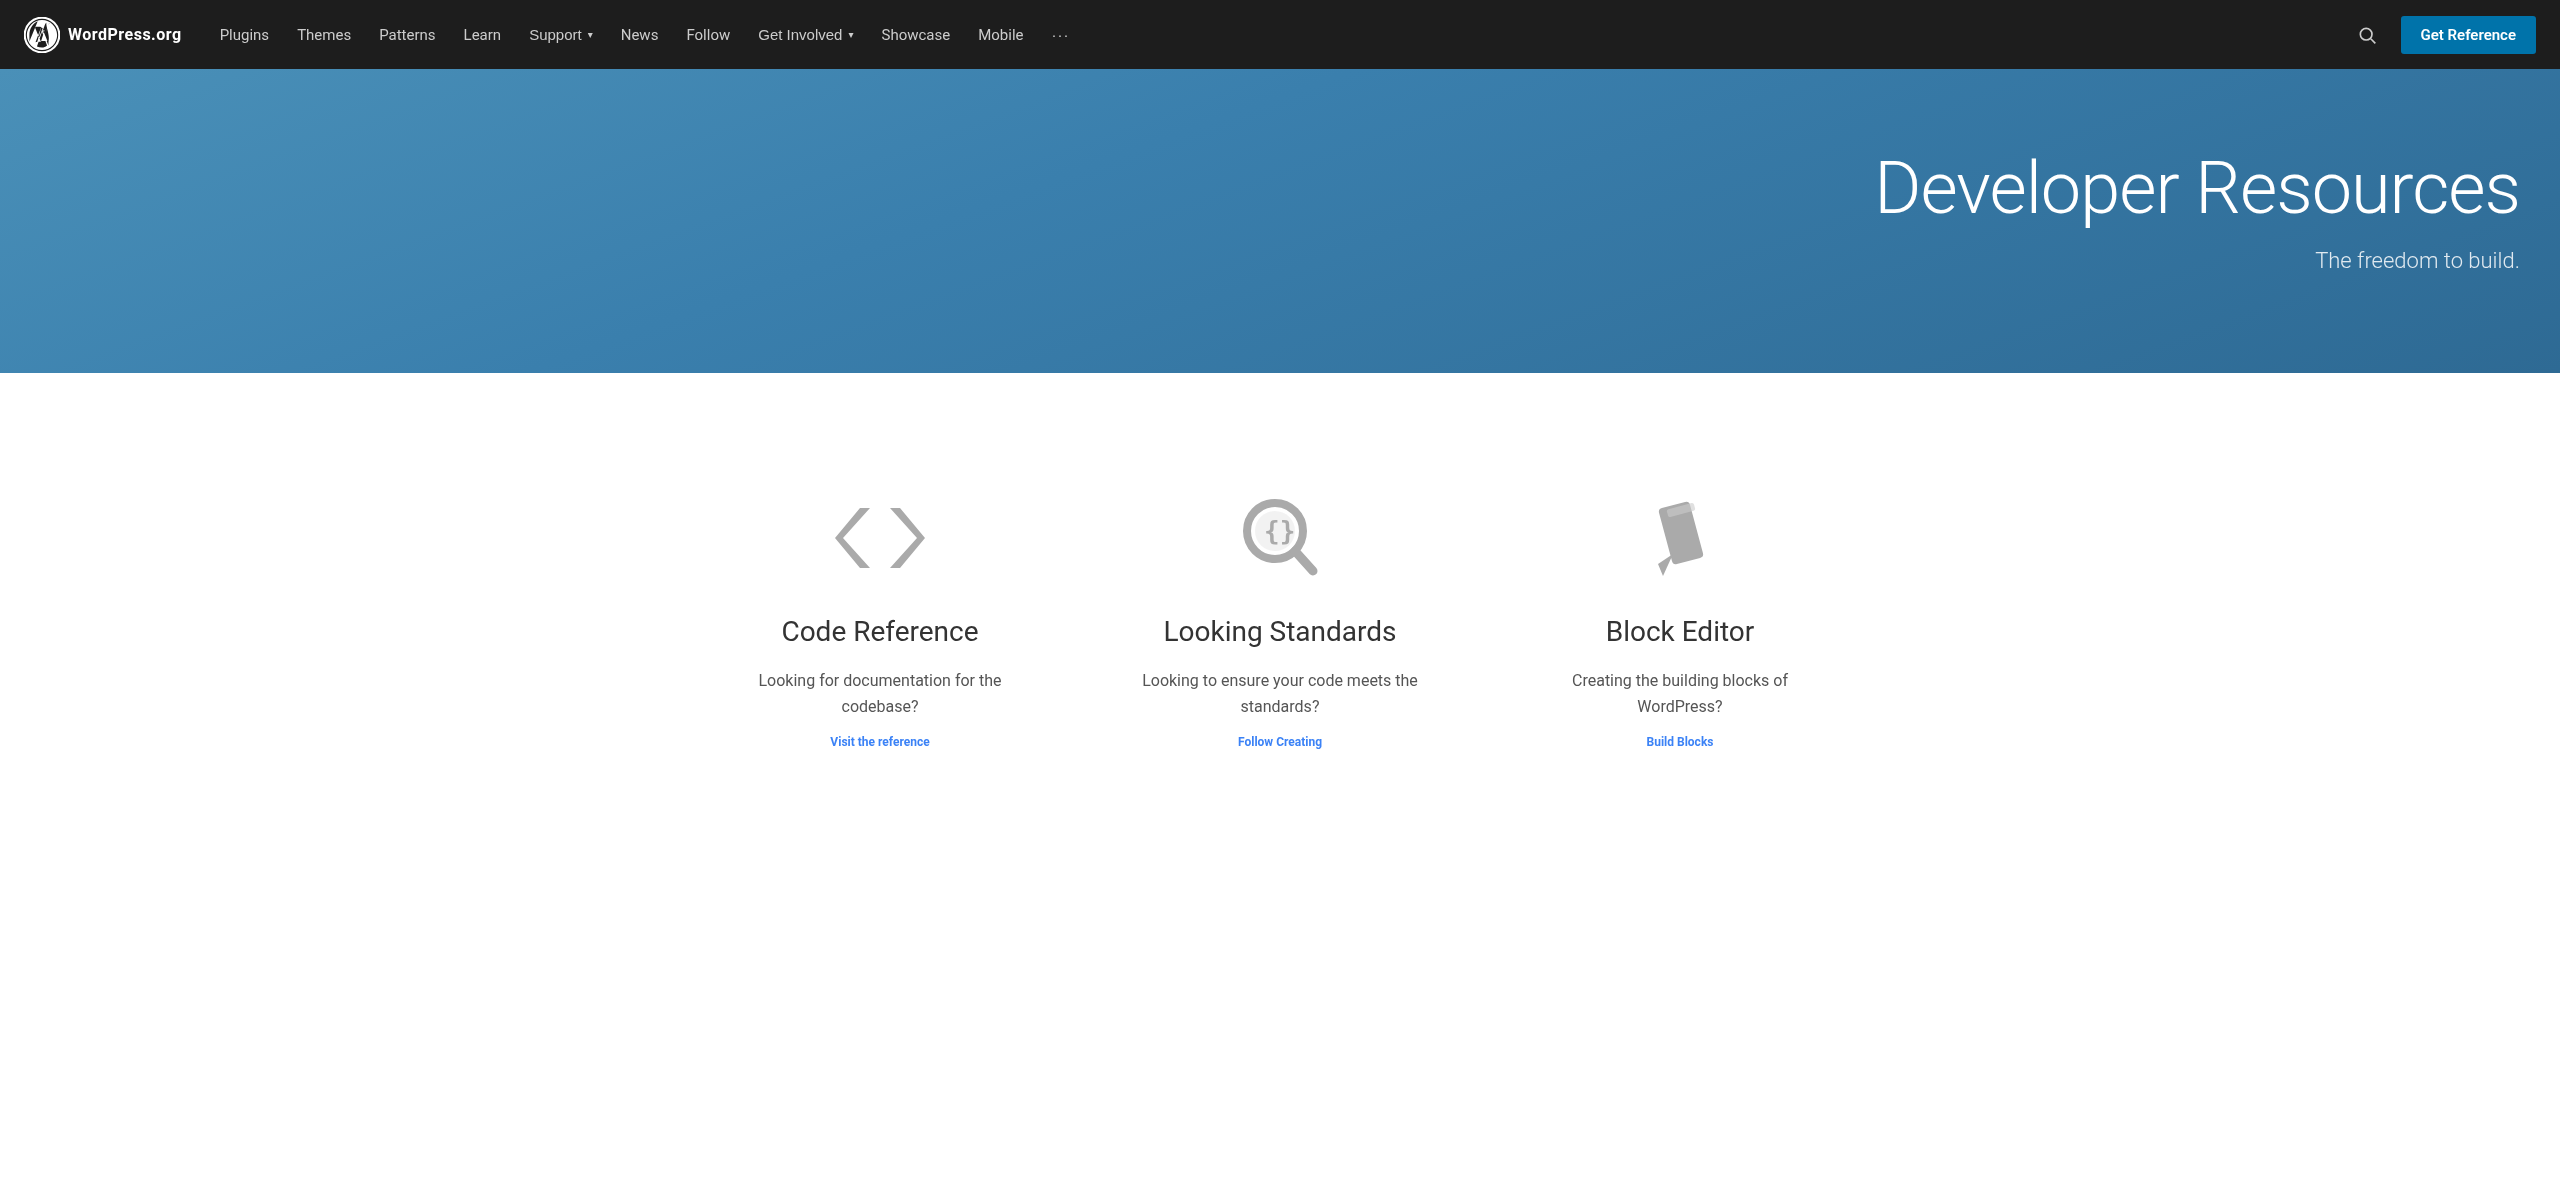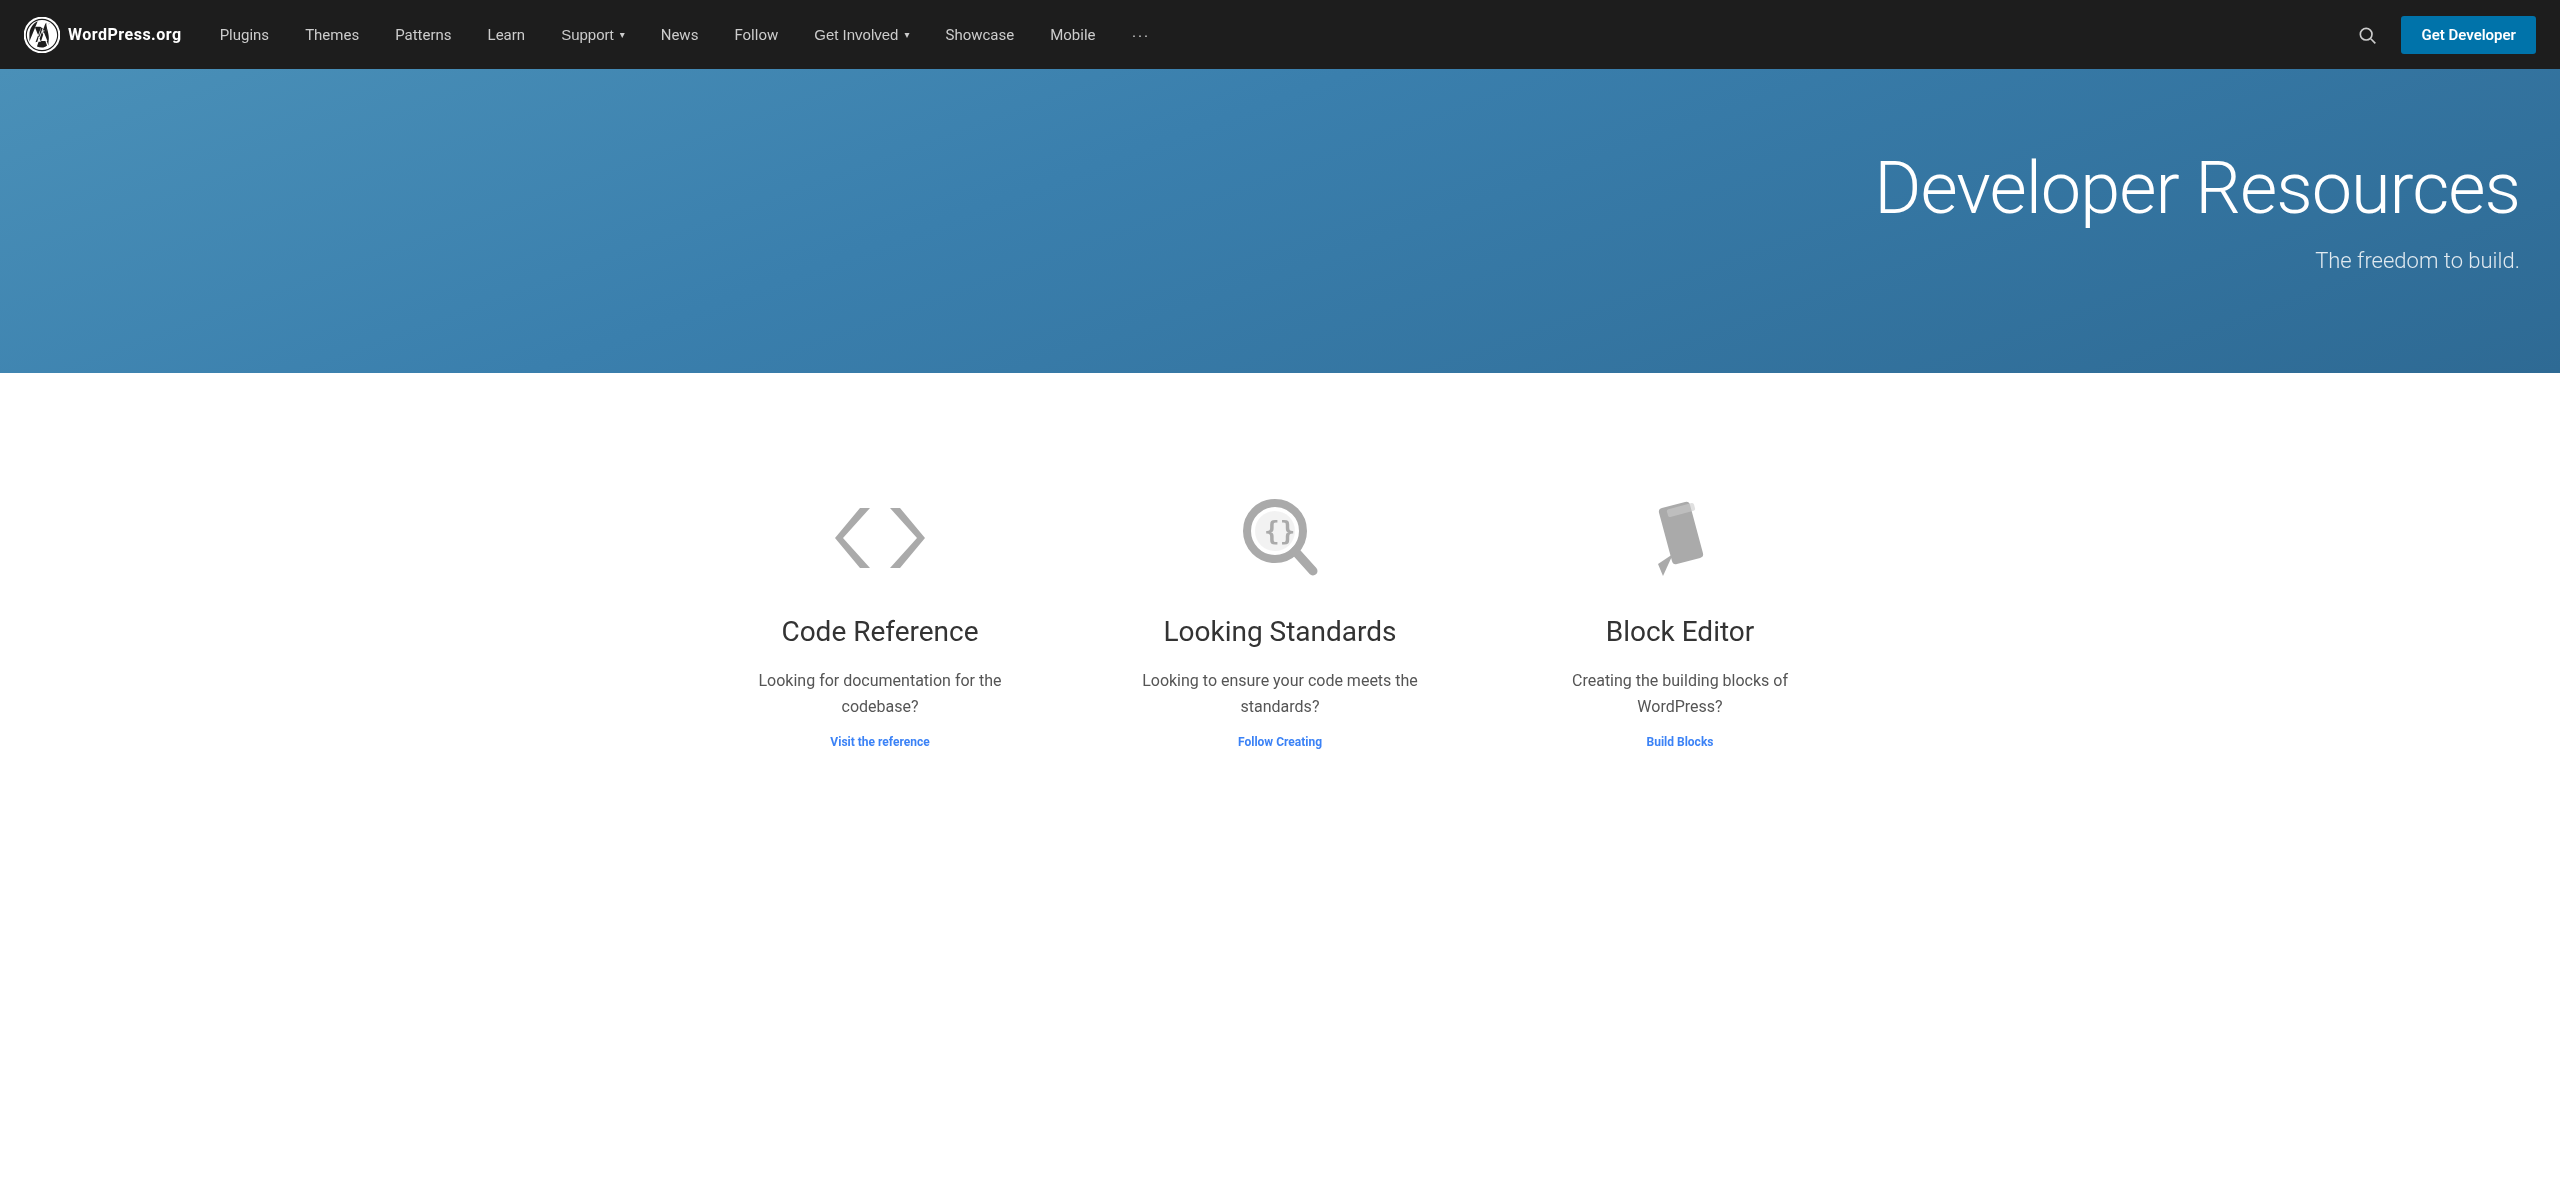--- a/index.html
+++ b/index.html
@@ -36,21 +36,21 @@
 
     .wp-logo {
       width: 36px;
       height: 36px;
     }
 
     .nav-links {
       display: flex;
       align-items: flex-end;
       list-style: none;
-      gap: 8px;
+      gap: 0;
       flex: 1;
     }
 
     .nav-links li a,
     .nav-links li button {
       color: #ccc;
       text-decoration: none;
       font-size: 15px;
       padding: 0 14px;
       height: 56px;
@@ -244,21 +244,21 @@
     </li>
   </ul>
 
   <div class="nav-right">
     <button class="search-btn">
       <svg width="20" height="20" viewBox="0 0 24 24" fill="none" stroke="#ccc" stroke-width="2">
         <circle cx="11" cy="11" r="7"></circle>
         <line x1="16.5" y1="16.5" x2="22" y2="22"></line>
       </svg>
     </button>
-    <a href="#" class="get-wordpress-btn">Get Developer</a>
+    <a href="#" class="get-wordpress-btn">Get Reference</a>
   </div>
 </nav>
 
 <section class="hero">
   <h1>Developer Resources</h1>
   <p>The freedom to build.</p>
 </section>
 
 <section class="cards-section">
   <div class="cards-grid">

